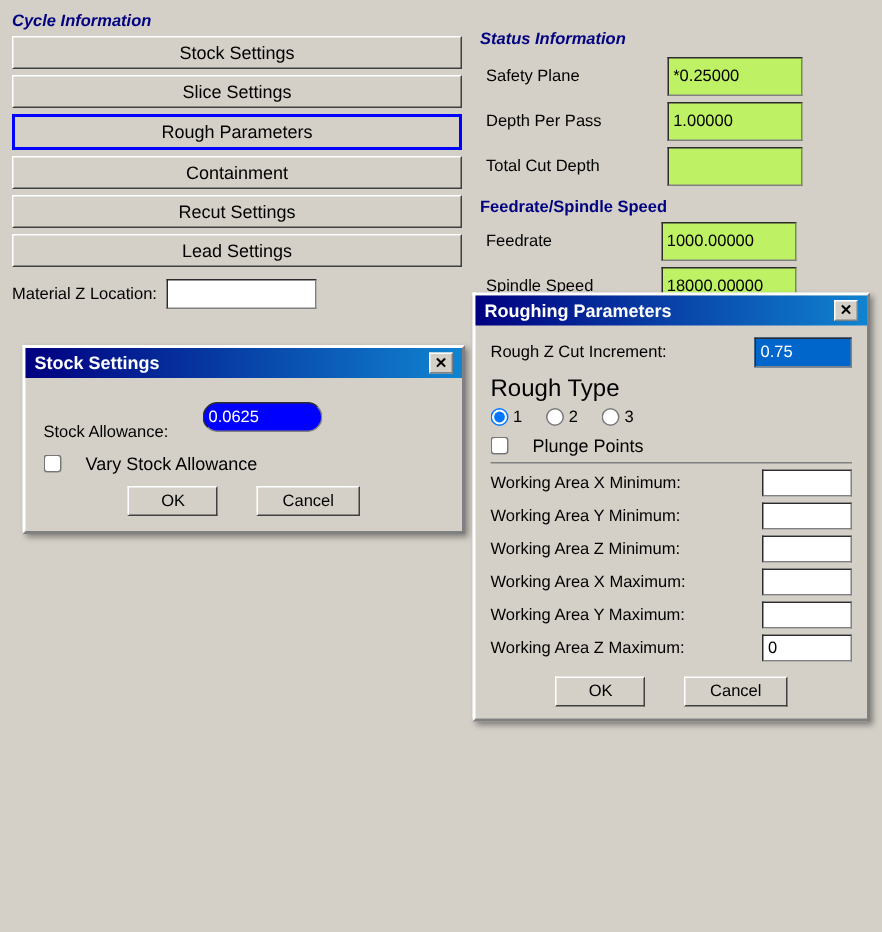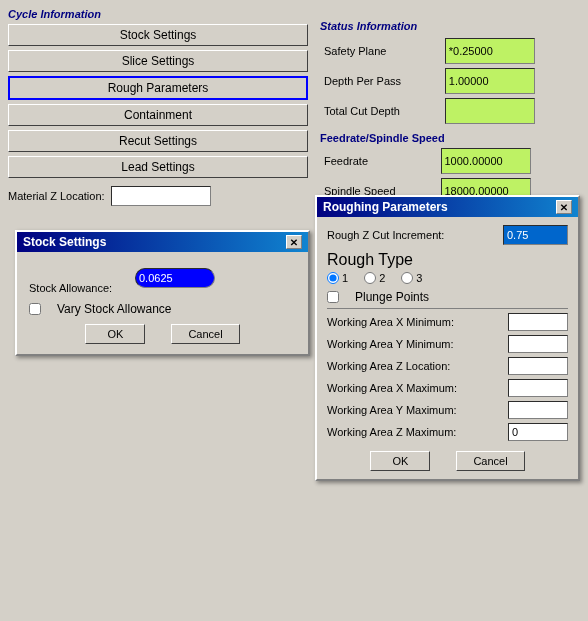--- a/index.html
+++ b/index.html
@@ -400,21 +400,21 @@
 
       <div class="working-area-row">
         <span class="working-area-label">Working Area X Minimum:</span>
         <input type="text" class="working-area-input" value="" style="">
       </div>
       <div class="working-area-row">
         <span class="working-area-label">Working Area Y Minimum:</span>
         <input type="text" class="working-area-input" value="" style="">
       </div>
       <div class="working-area-row">
-        <span class="working-area-label">Working Area Z Location:</span>
+        <span class="working-area-label">Working Area Z Minimum:</span>
         <input type="text" class="working-area-input" value="" style="">
       </div>
       <div class="working-area-row">
         <span class="working-area-label">Working Area X Maximum:</span>
         <input type="text" class="working-area-input" value="" style="">
       </div>
       <div class="working-area-row">
         <span class="working-area-label">Working Area Y Maximum:</span>
         <input type="text" class="working-area-input" value="" style="">
       </div>

